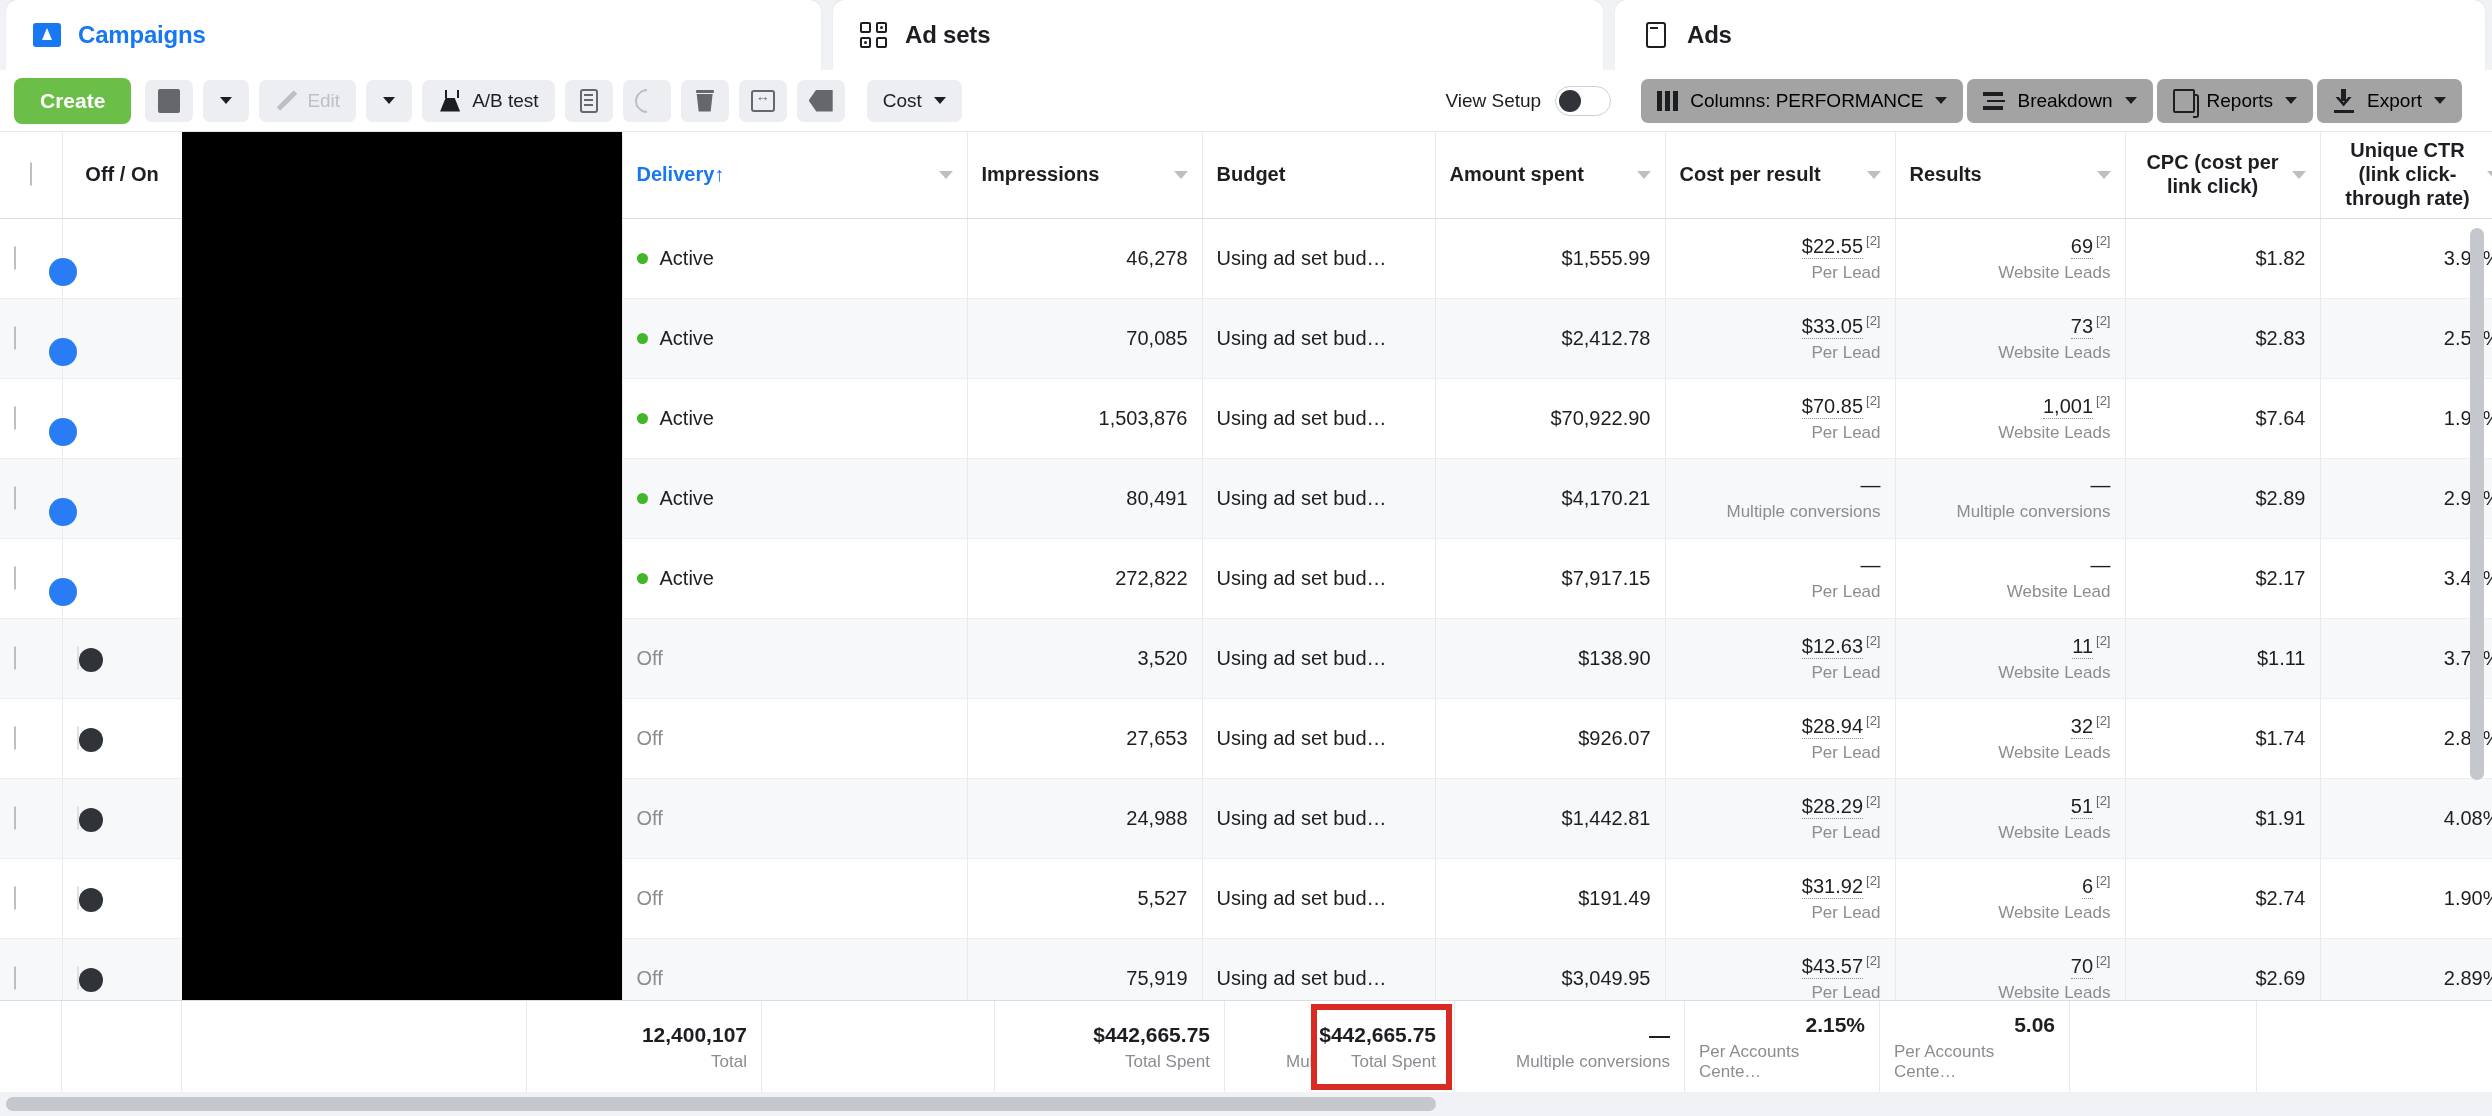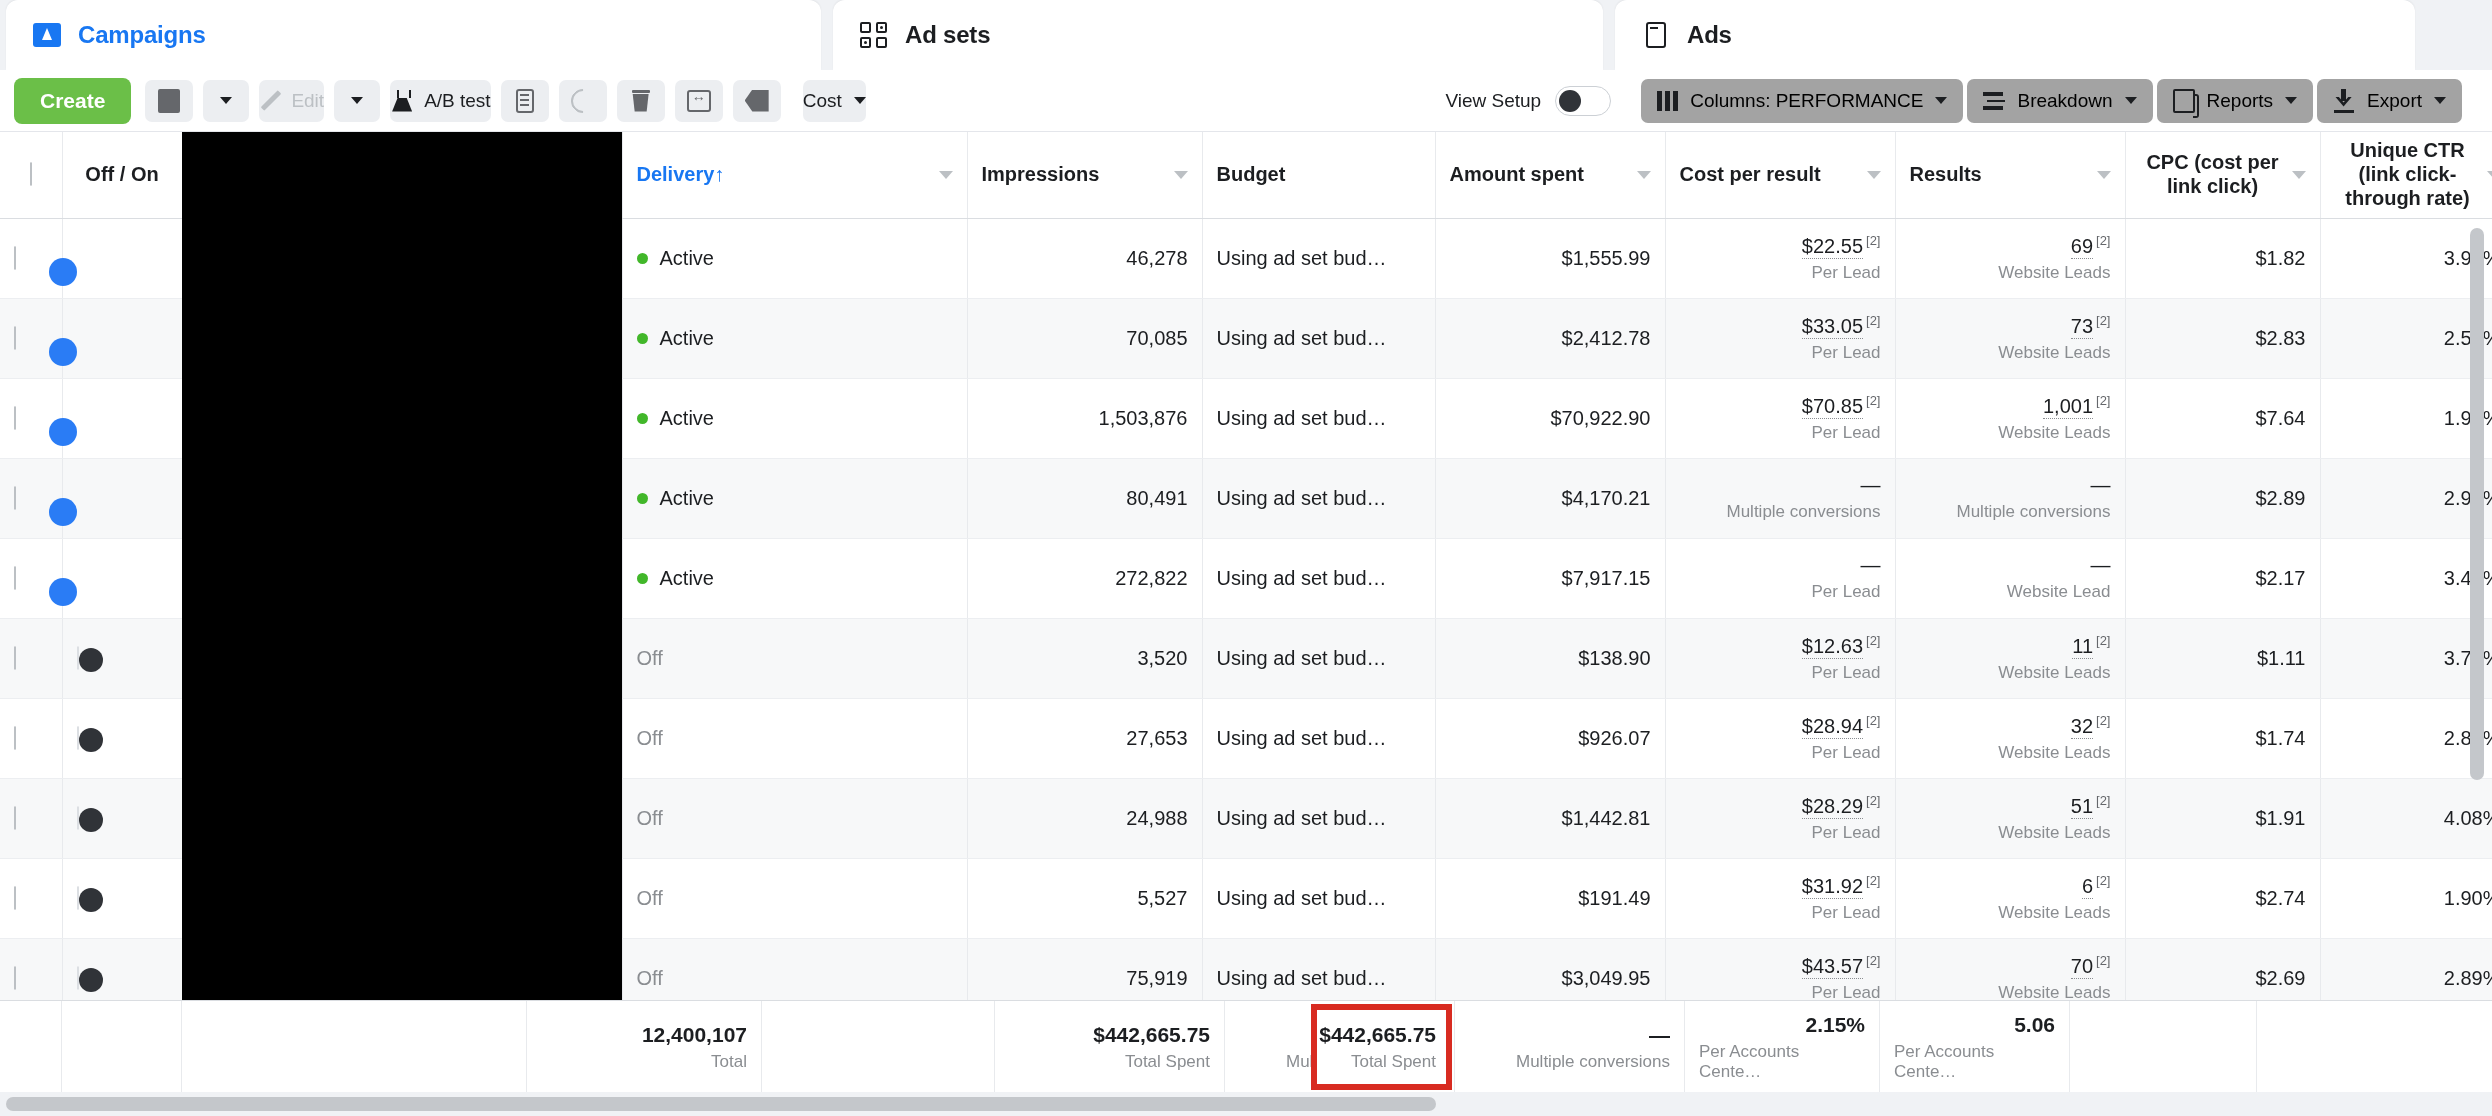--- a/index.html
+++ b/index.html
@@ -8,21 +8,21 @@
     background:#f0f2f5; color:#1c1e21; }
 
   
   .tabbar{ position:absolute; top:0; left:0; width:2492px; height:70px;
            background:#f0f2f5; display:flex; align-items:flex-end; }
   .tab{ height:70px; background:#fff; border-radius:12px 12px 0 0;
         display:flex; align-items:center; gap:16px; padding:0 26px;
         box-shadow:0 -1px 2px rgba(0,0,0,.06); }
   .tab.t1{ width:815px; margin-left:6px; }
   .tab.t2{ width:770px; margin-left:12px; }
-  .tab.t3{ width:800px; margin-left:12px; }
+  .tab.t3{ width:870px; margin-left:12px; }
   .tab-label{ font-size:24px; font-weight:700; letter-spacing:-.2px; }
   .tab.t1 .tab-label{ color:#1877f2; }
   .tab-ico{ width:30px; height:30px; display:flex; align-items:center;
             justify-content:center; flex:none; }
 
   .ico-campaign{ width:28px;height:24px;background:#1877f2;border-radius:3px;
         position:relative; }
   .ico-campaign:before{content:"";position:absolute;left:9px;top:5px;
         width:0;height:0;border-left:5px solid transparent;
         border-right:5px solid transparent;border-bottom:12px solid #fff;}
@@ -32,21 +32,21 @@
   .ico-grid i.dot:after{content:"";position:absolute;inset:2px;background:#1c1e21;border-radius:50%;}
   .ico-ad{ width:20px;height:26px;border:2px solid #1c1e21;border-radius:3px;position:relative; }
   .ico-ad:before{content:"";position:absolute;left:2px;top:3px;width:8px;height:2px;background:#1c1e21;}
 
   
   .toolbar{ position:absolute; top:70px; left:0; width:2492px; height:62px;
             background:#fff; display:flex; align-items:center; padding:0 14px;
             border-bottom:1px solid #e4e6eb; }
   .btn{ height:42px; border-radius:7px; background:#eceef1; border:none;
         display:flex; align-items:center; justify-content:center;
-        font-size:19px; color:#1c1e21; cursor:pointer; padding:0 0;
+        font-size:19px; color:#1c1e21; cursor:pointer; padding:0 16px;
         font-family:"Liberation Sans", sans-serif; }
   .btn.square{ width:48px; padding:0; }
   .btn.caret{ width:46px; padding:0; }
   .btn.create{ background:#6bbf48; color:#fff; font-weight:700; font-size:21px;
                padding:0 26px; height:46px; border-radius:8px; margin-right:14px; }
   .btn.disabled{ color:#bcc0c4; }
   .gap{ width:10px; }
   .gap-lg{ width:22px; }
   .caret-tri{ width:0;height:0;border-left:7px solid transparent;
       border-right:7px solid transparent;border-top:8px solid #1c1e21; }

